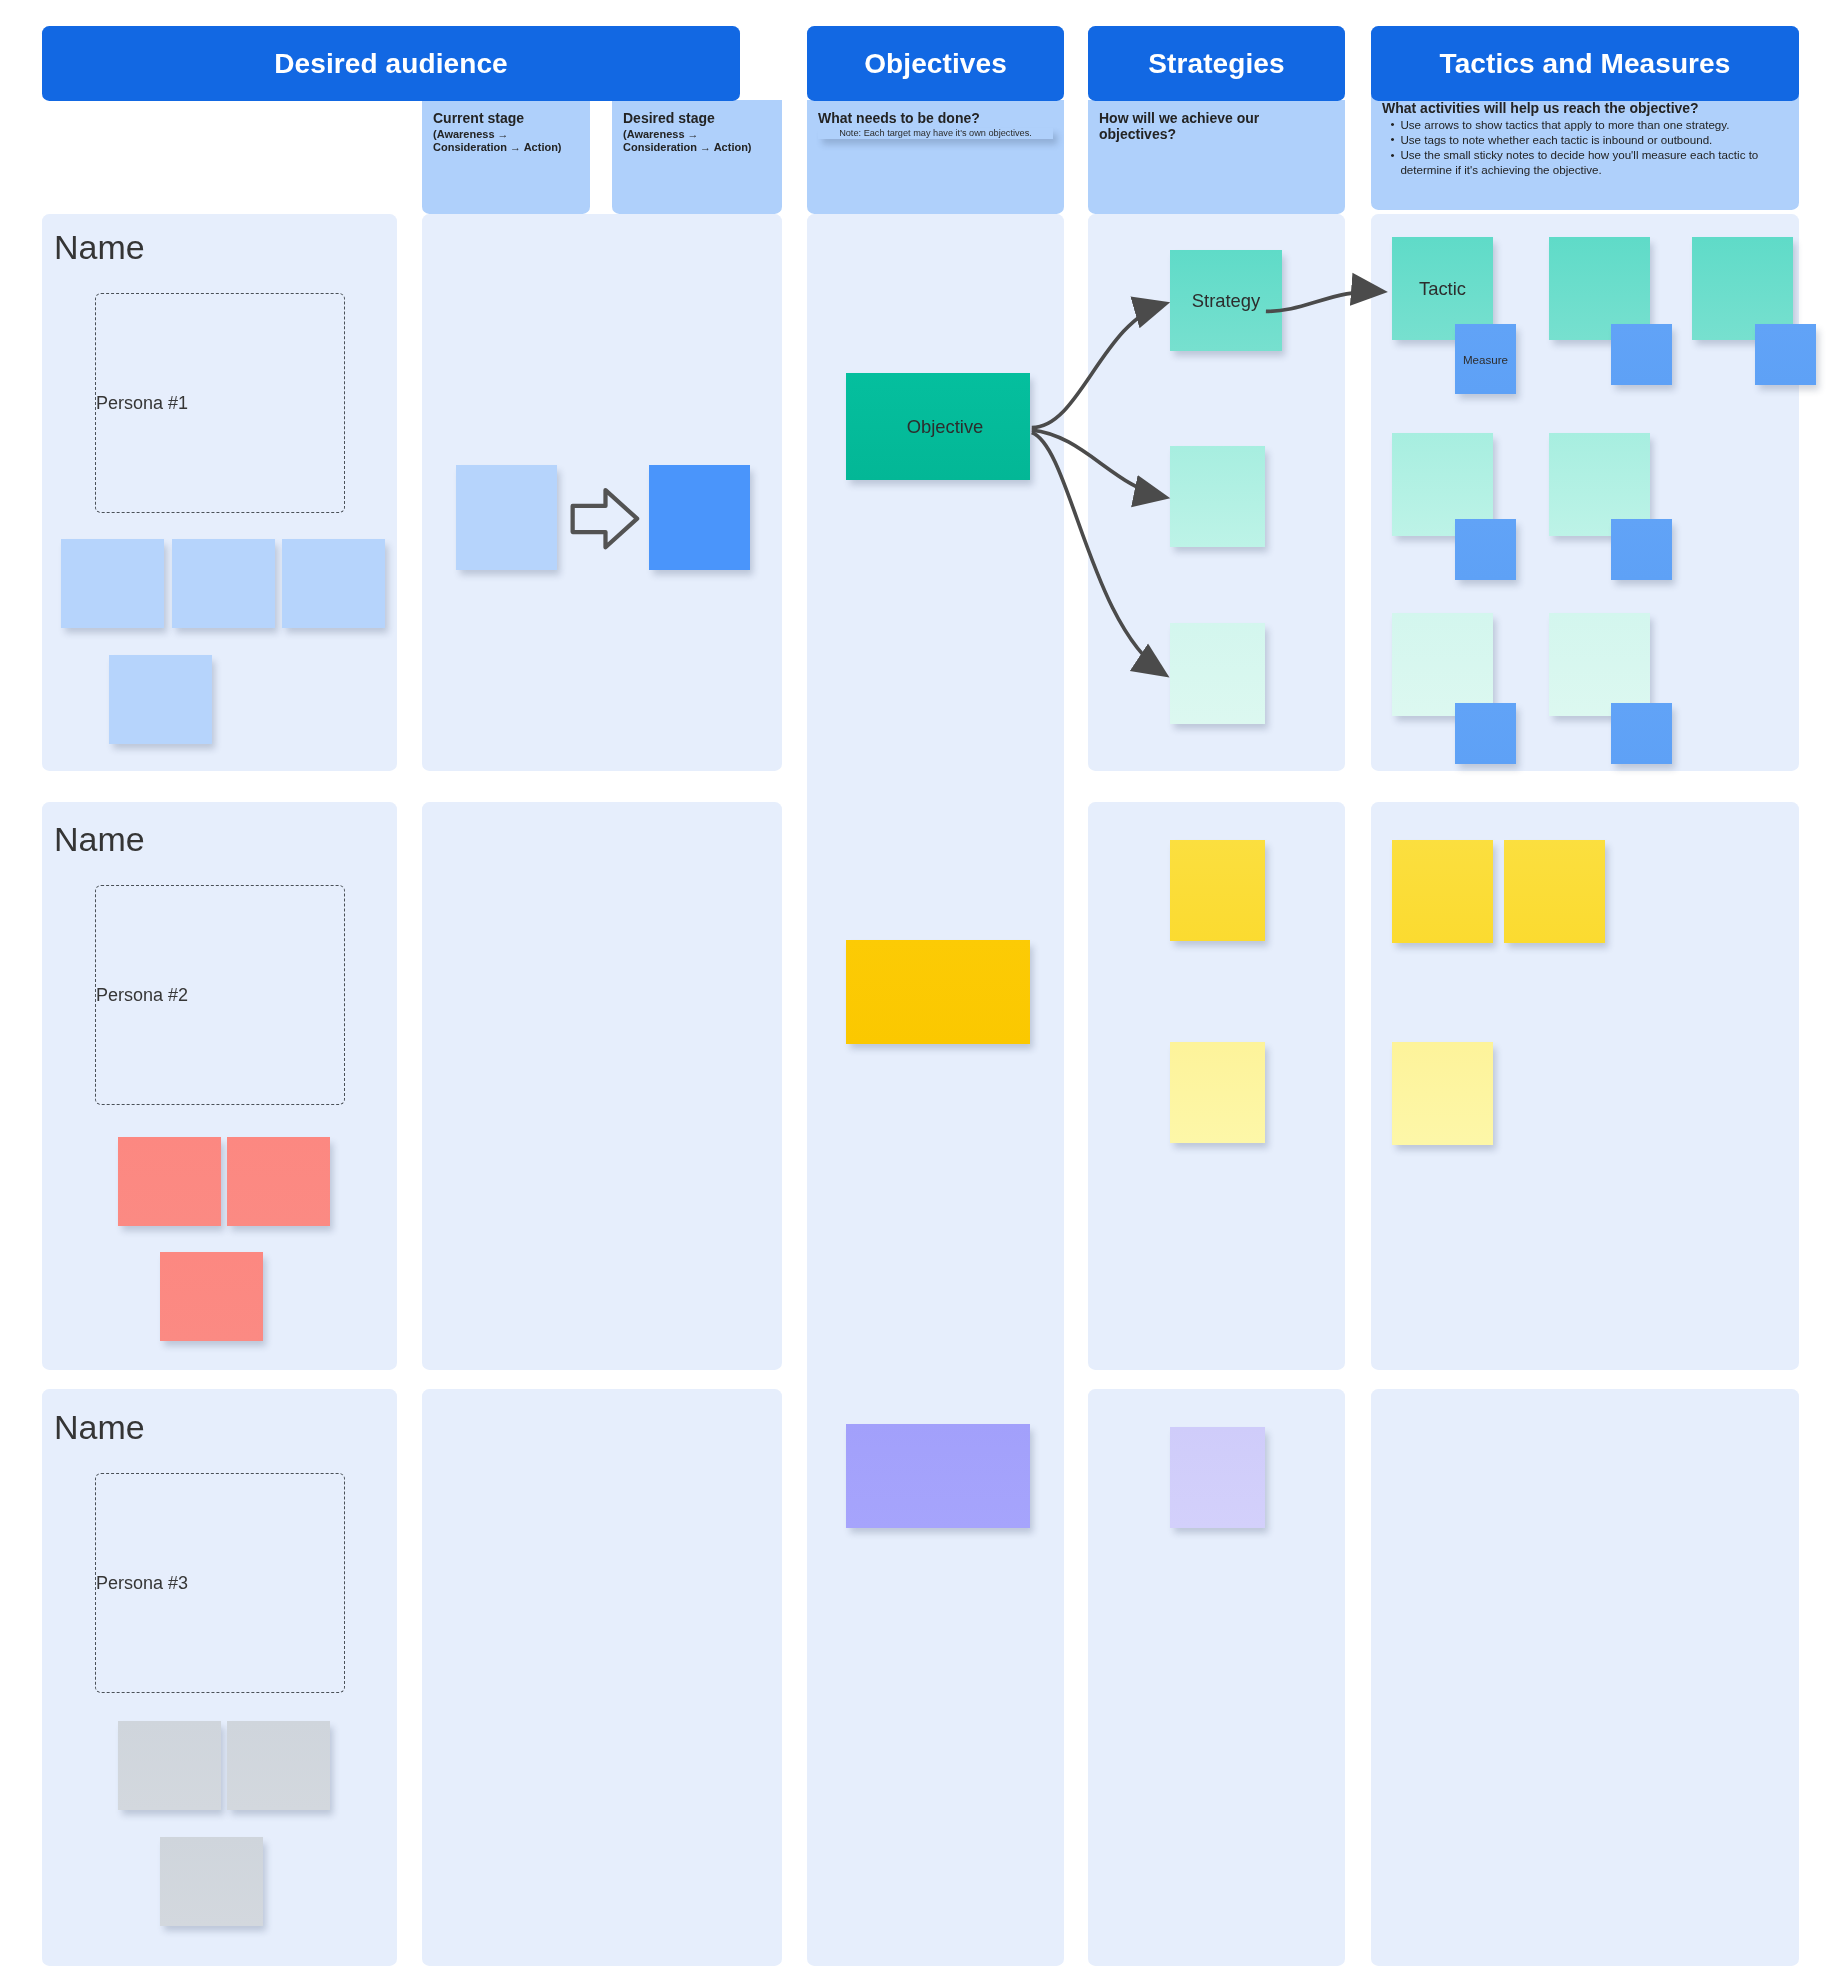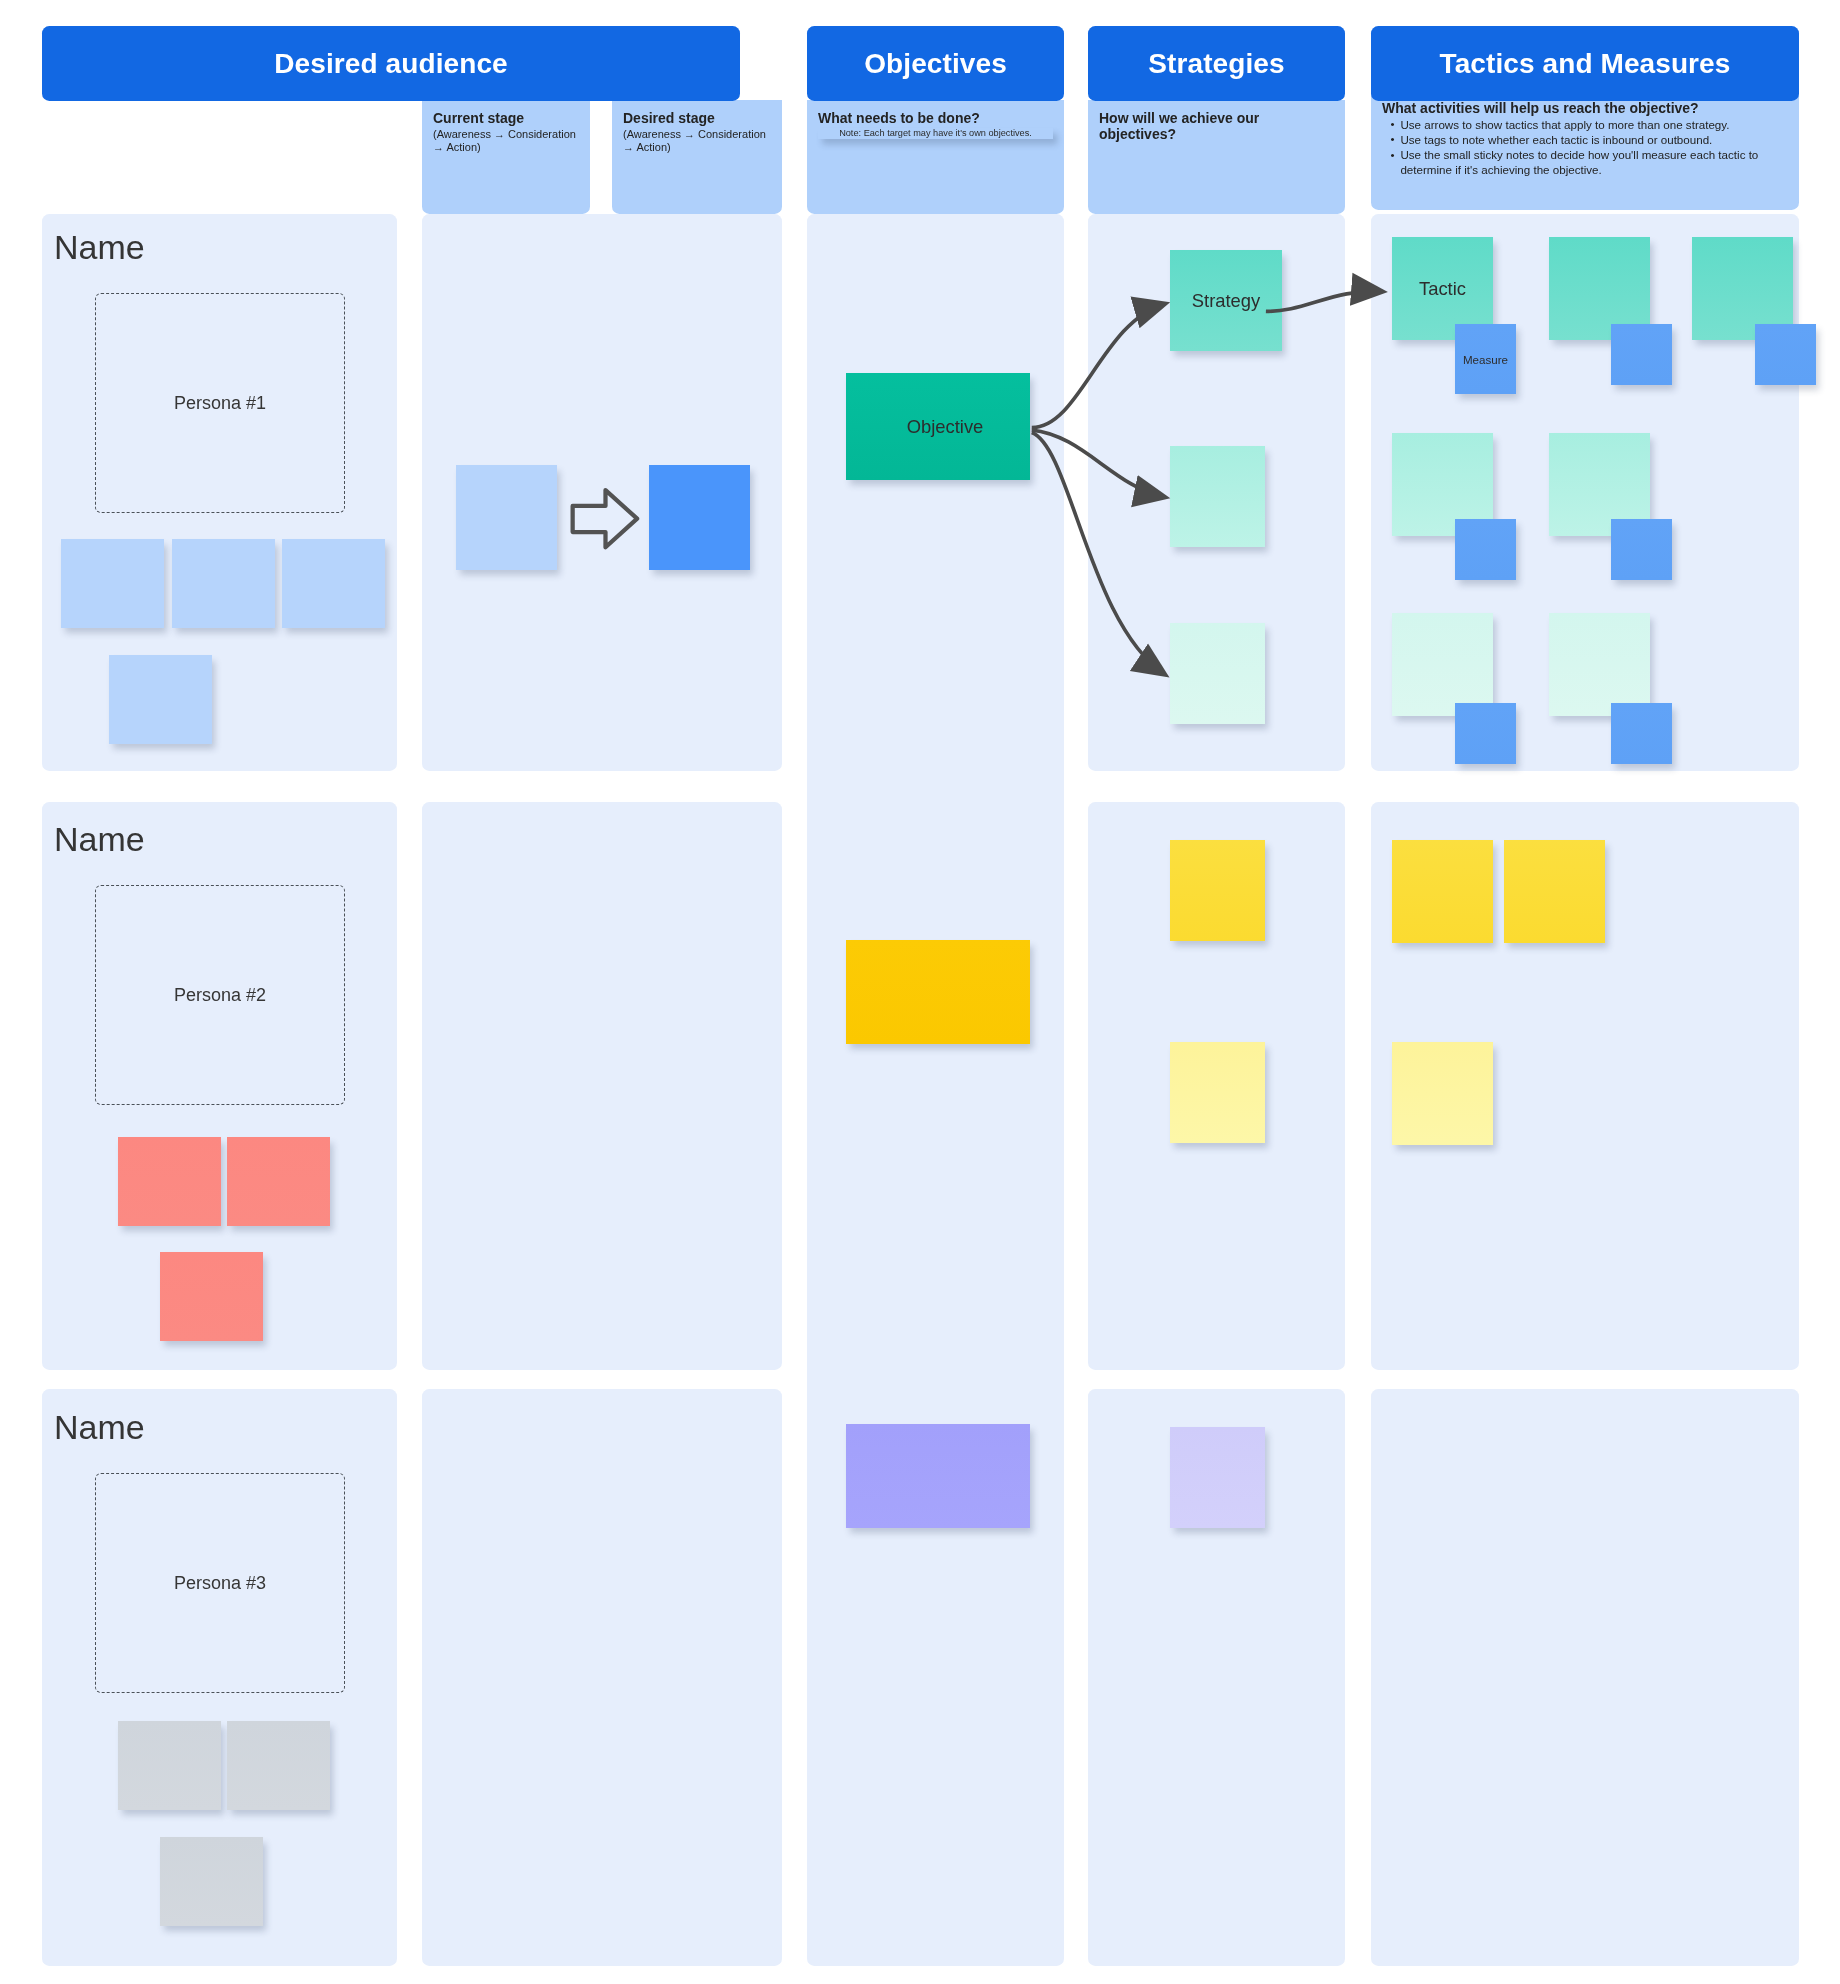--- a/index.html
+++ b/index.html
@@ -42,21 +42,21 @@
   .hdr-sub .q{
     font-size:14px;
     font-weight:bold;
     line-height:1.18;
     margin:0 0 1.2px 0;
   }
   .hdr-sub .sub{
     font-size:11px;
     line-height:1.25;
     margin:0;
-    font-weight:normal;
+    font-weight:bold;
   }
   .hdr-sub .note{
     font-size:9.2px;
     line-height:1.3;
     margin:1.2px 0 0 0;
   }
   .hdr-sub ul{
     margin:1.2px 0 0 0;
     padding:0 0 0 8.6px;
     list-style:none;
@@ -87,21 +87,21 @@
     font-size:34px;
     color:#353535;
     font-weight:normal;
     line-height:1;
   }
   .persona-box{
     border:1.8px dashed #4a5057;
     border-radius:6.1px;
     display:flex;
     align-items:center;
-    justify-content:center;
+    justify-content:flex-start;
     color:#363636;
     font-size:18px;
     box-sizing:border-box;
   }
 
   
   .note{
     box-shadow:4.3px 5.5px 6.7px rgba(40,60,90,0.22);
     display:flex;
     align-items:center;

